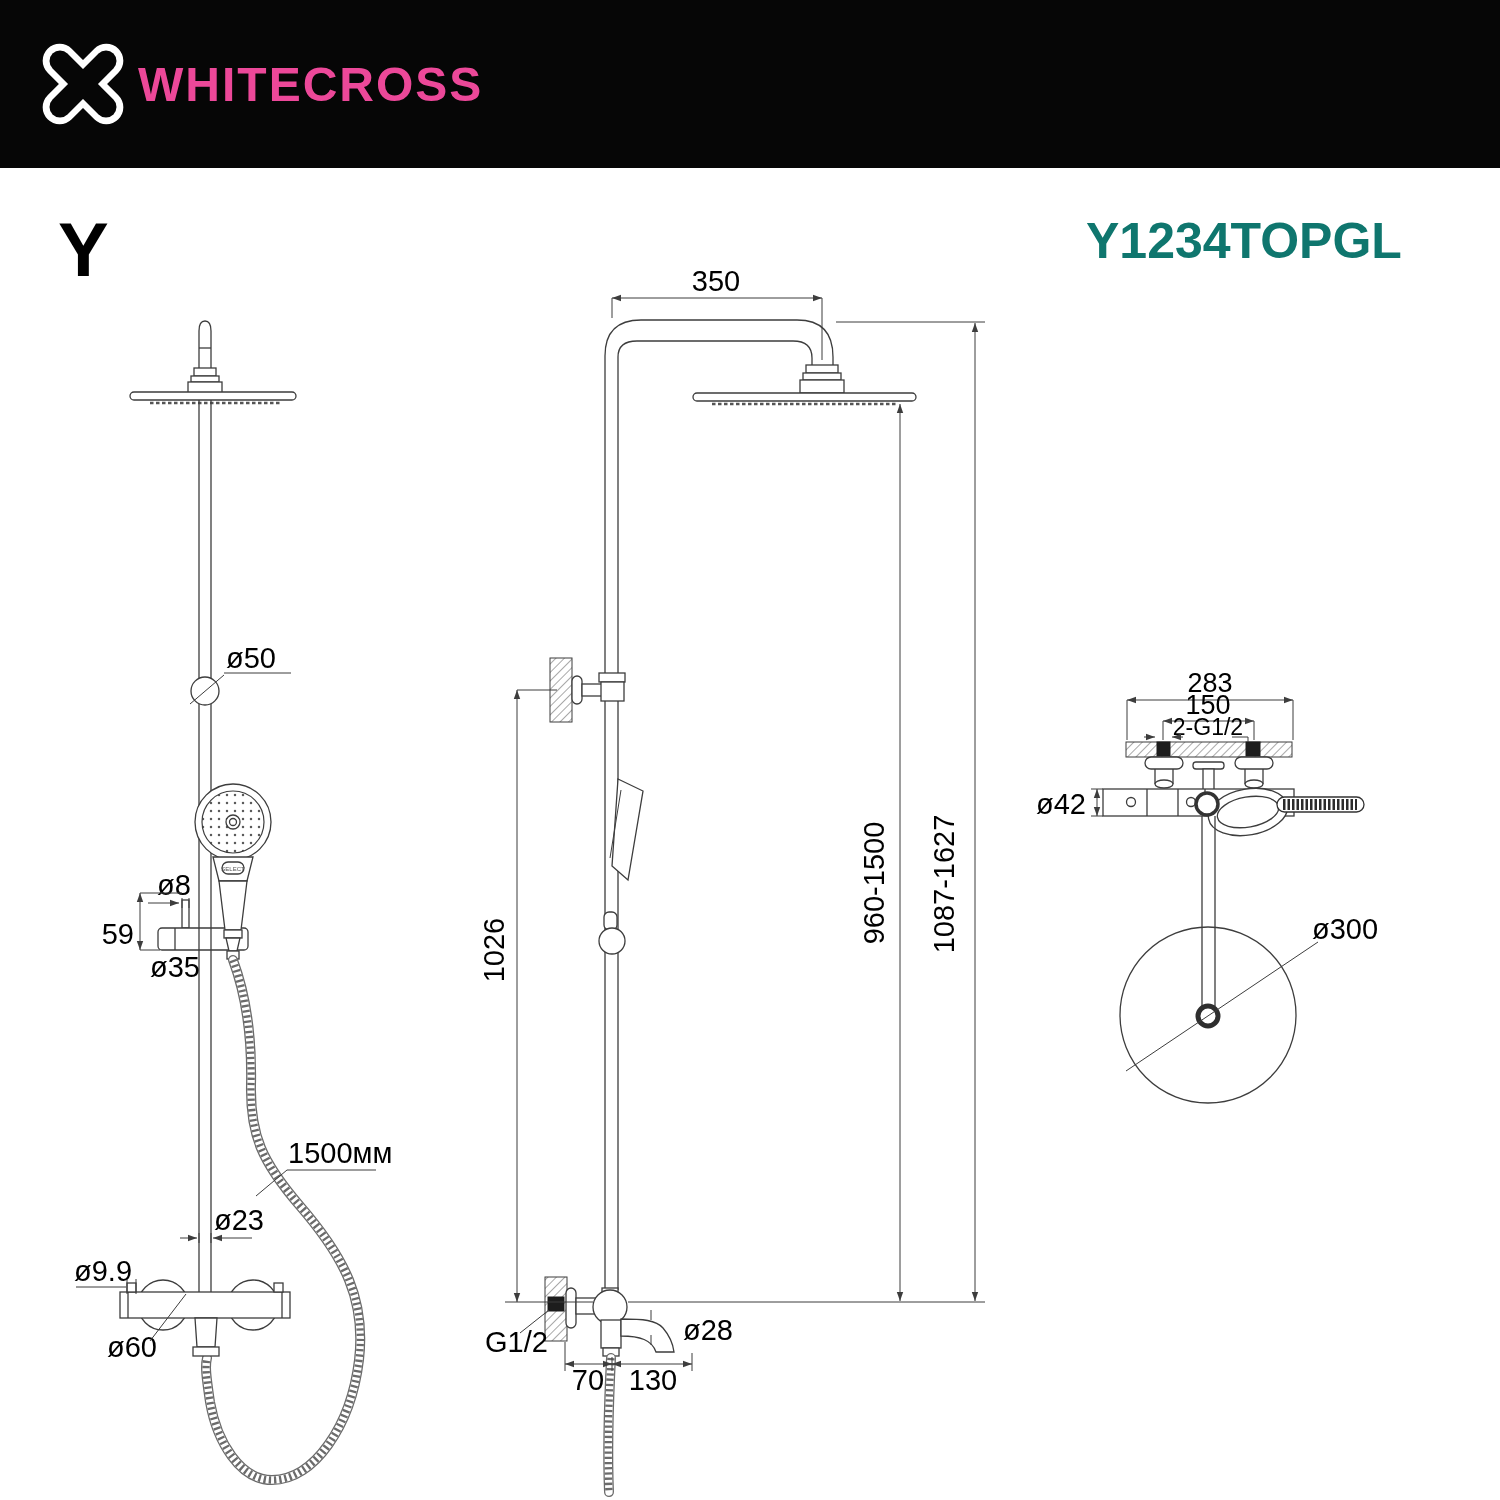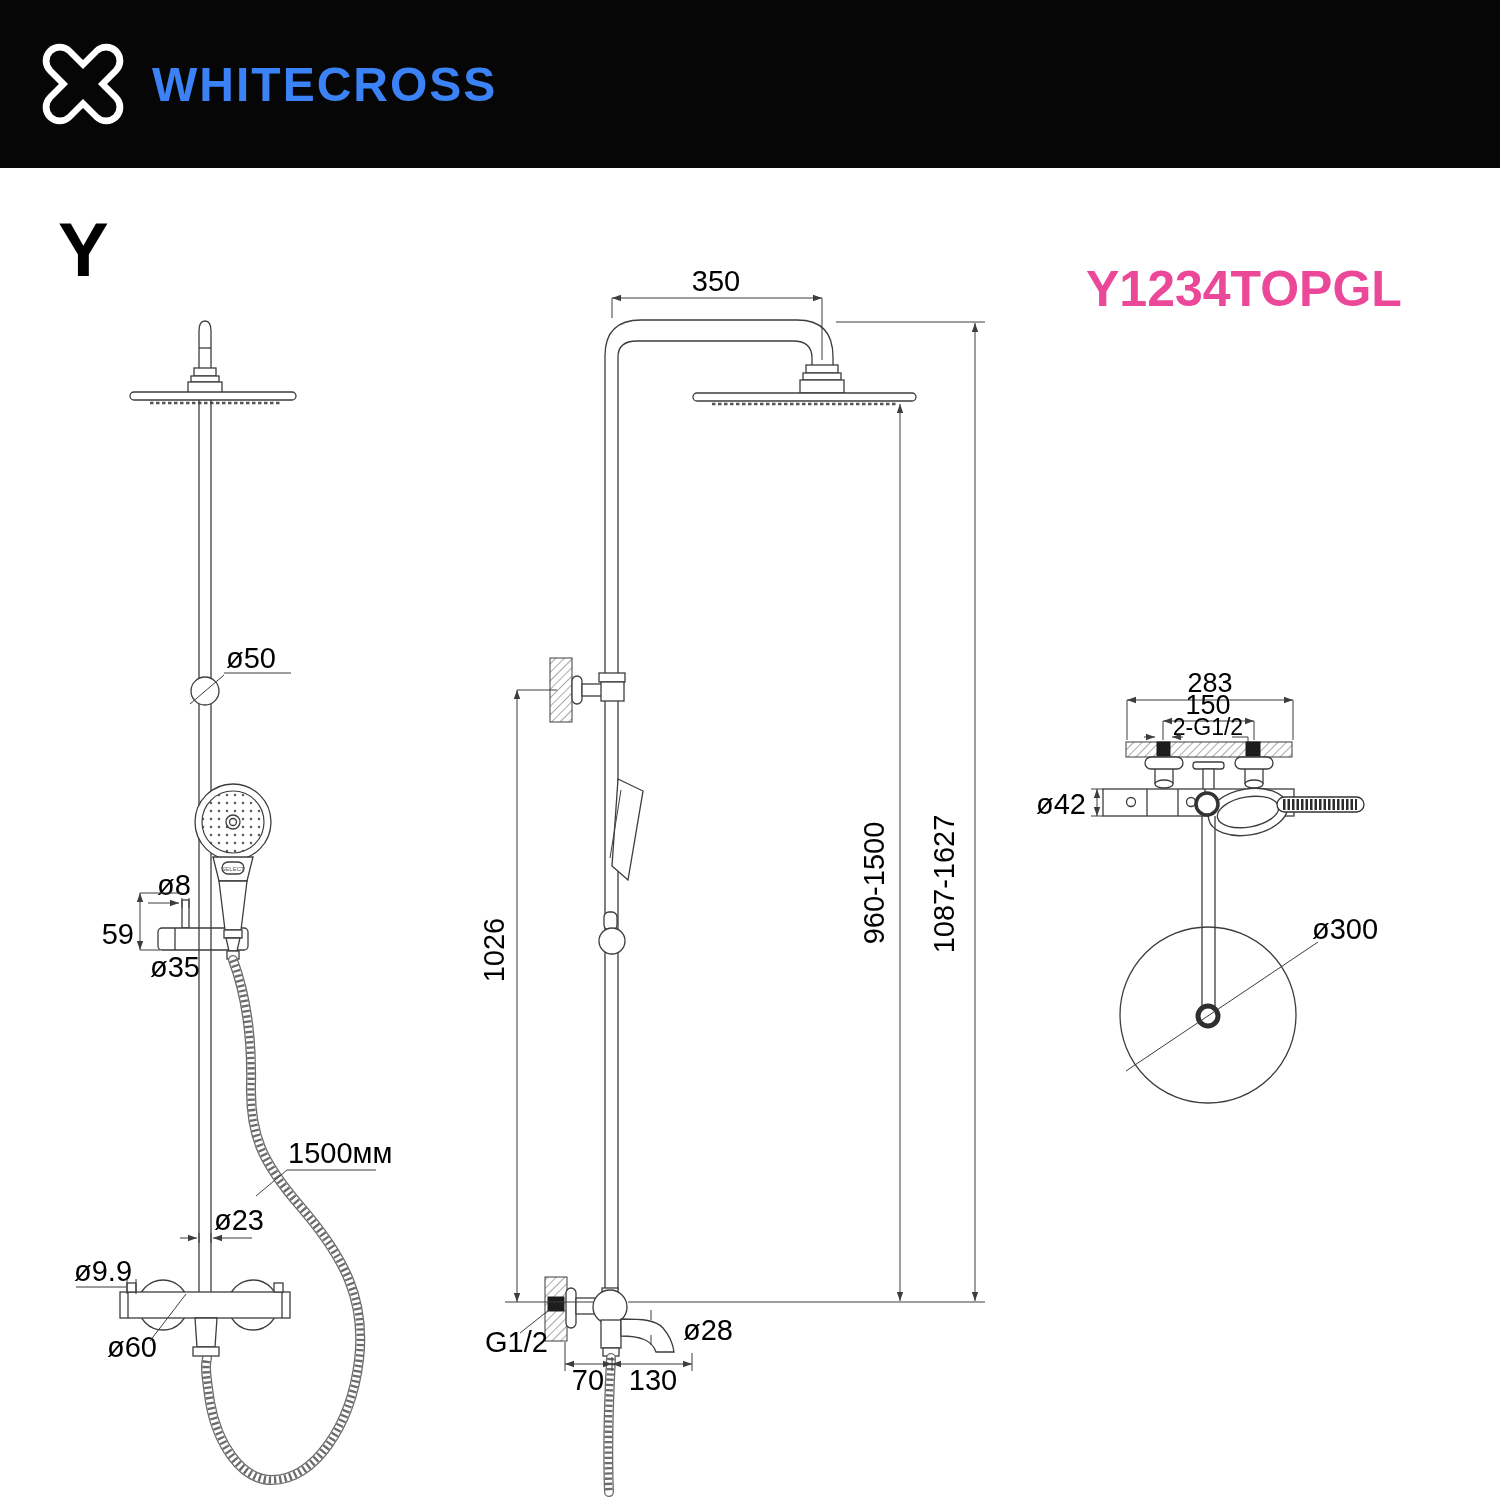--- a/index.html
+++ b/index.html
@@ -1,23 +1,23 @@
 <!DOCTYPE html>
 <html><head>
 <meta charset="utf-8">
 <style>
   html,body{margin:0;padding:0;background:#fff;}
   .page{position:relative;width:1500px;height:1500px;background:#fff;overflow:hidden;
         font-family:"Liberation Sans",sans-serif;}
   .hdr{position:absolute;left:0;top:0;width:1500px;height:168px;background:#060606;
        display:flex;align-items:center;}
   .logo-ic{margin-left:28px;}
-  .brand{color:#3b82f6;font-size:48px;font-weight:600;letter-spacing:2px;margin-left:14px;}
+  .brand{color:#ec4899;font-size:48px;font-weight:600;letter-spacing:2px;}
   .series{position:absolute;left:58px;top:206px;font-size:76px;font-weight:700;color:#000;}
-  .model{position:absolute;left:1086px;top:212px;font-size:50px;font-weight:700;color:#ec4899;margin-top:48px;}
+  .model{position:absolute;left:1086px;top:212px;font-size:50px;font-weight:700;color:#0f766e;}
   svg.draw{position:absolute;left:0;top:0;}
   .ln{fill:none;stroke:#3d3d3d;stroke-width:1.3;}
   .lnf{fill:#fff;stroke:#3d3d3d;stroke-width:1.3;}
   .dk{fill:#1d1d1d;stroke:#1d1d1d;}
   .dim{fill:none;stroke:#3d3d3d;stroke-width:1;}
   .dar{marker-start:url(#ar);marker-end:url(#ar);}
   .dae{marker-end:url(#ar);}
   .dtxt{font-family:"Liberation Sans",sans-serif;font-size:29px;fill:#000;}
   .dtxt.sm{font-size:23px;}
   .dtxt.md{font-size:27px;}

